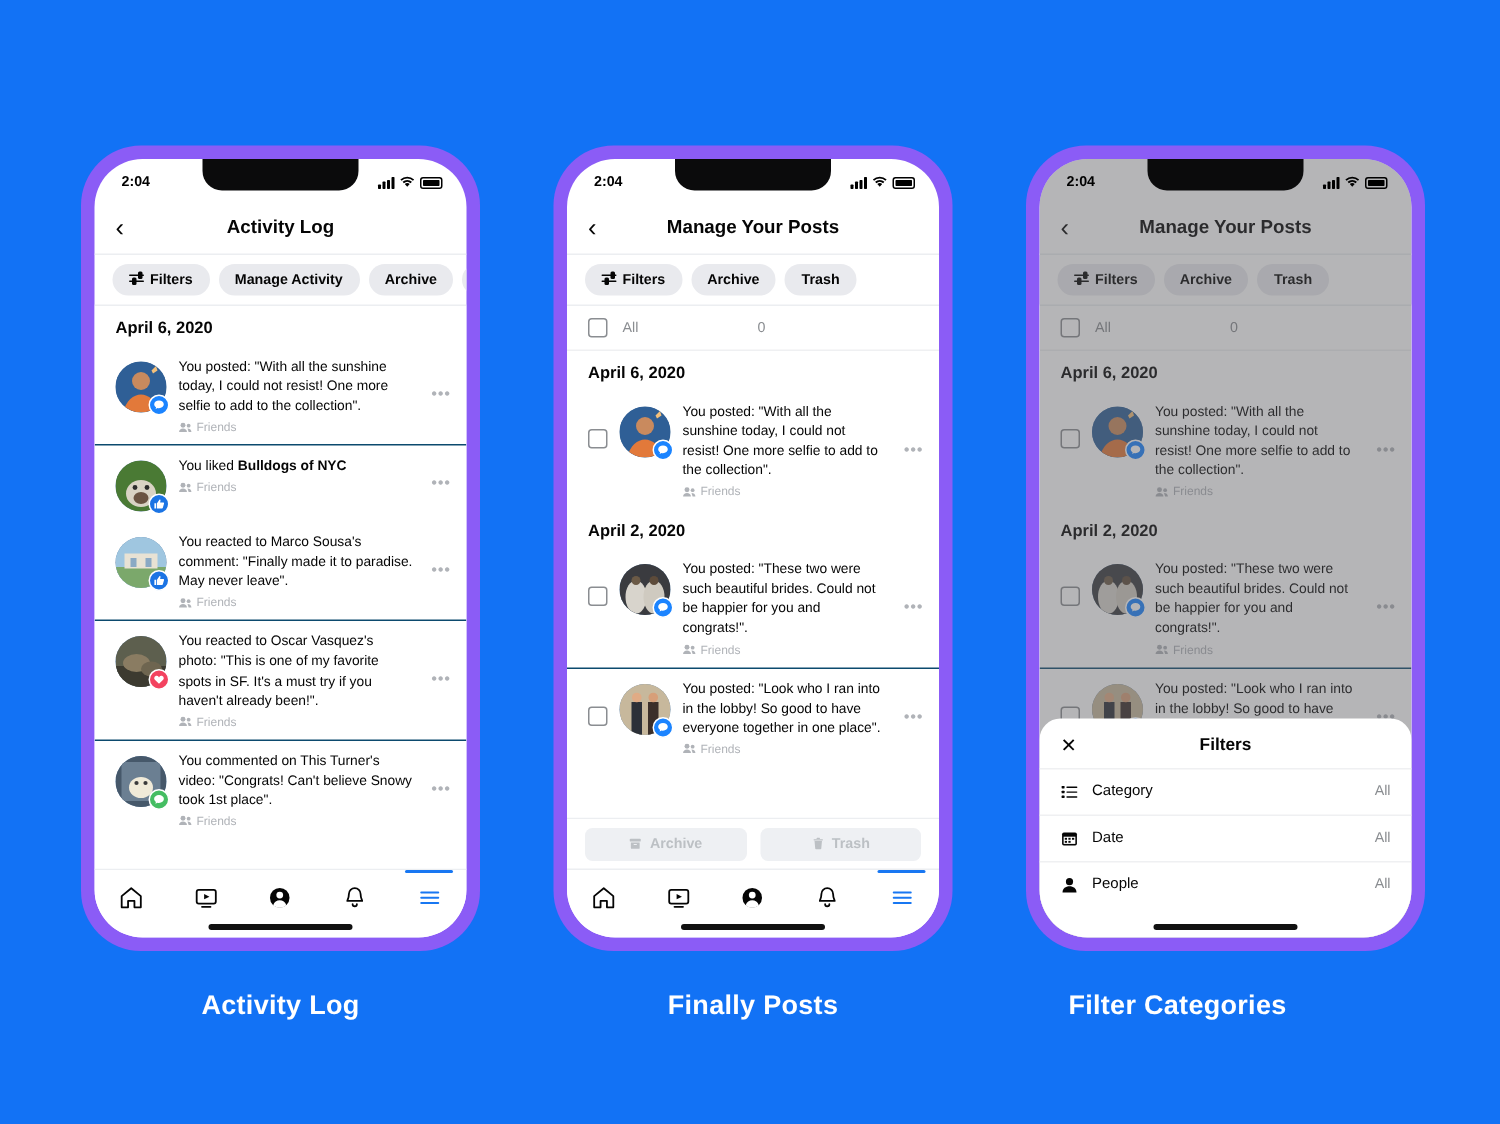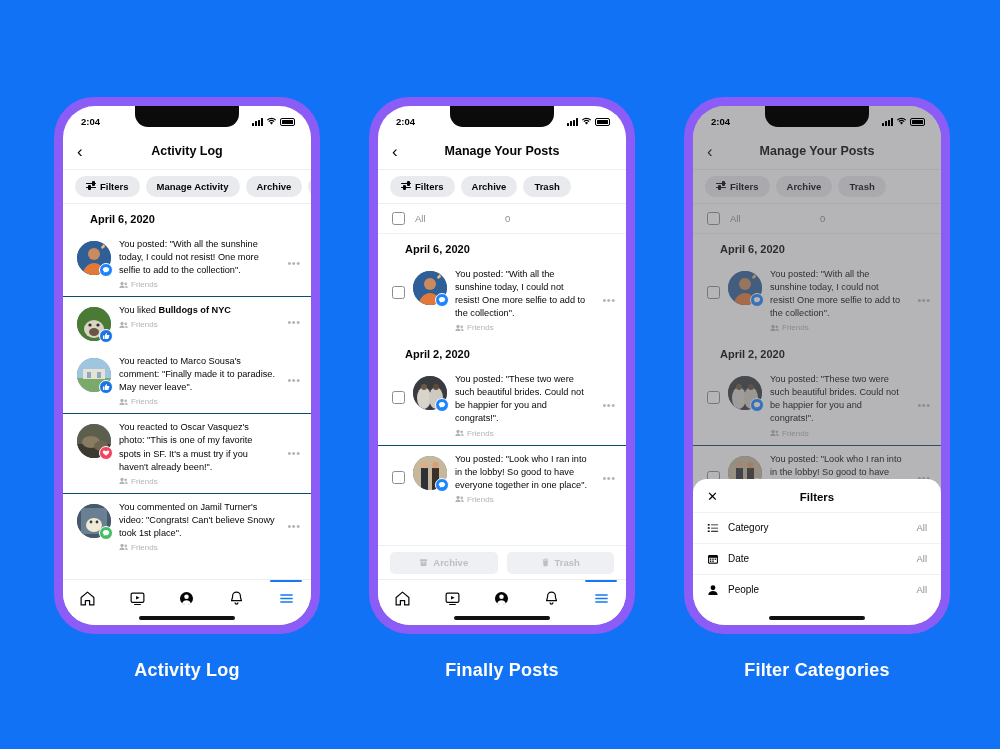--- a/index.html
+++ b/index.html
@@ -90,21 +90,21 @@
     content:""; position:absolute; top:-1.6px; width:3px; height:4.6px;
     background:#050505; border-radius:1px;
   }
   .slider-ico i:nth-child(1)::after{ left:6px; }
   .slider-ico i:nth-child(2)::after{ left:2px; }
 
   
   .body { flex:1 1 auto; overflow:hidden; position:relative; background:#fff; }
   .datehead {
     font-size:11px; font-weight:bold; color:#050505;
-    padding:9px 14px 6px 27px;
+    padding:9px 14px 6px 14px;
   }
   .row {
     display:flex; align-items:flex-start; gap:8px;
     padding:7px 10px 7px 14px;
     border-top:1px solid #0c4a6e;
     position:relative;
   }
   .row.first { border-top:none; }
   .check {
     flex:0 0 13px; width:13px; height:13px; margin-top:18px;
@@ -203,21 +203,21 @@
   .flabel { flex:1 1 auto; font-size:10px; color:#050505; }
   .fvalue { font-size:9.5px; color:#8a8d91; }
 
   
   .caption {
     position:absolute; top:660px; width:266px; text-align:center;
     color:#fff; font-size:18px; font-weight:bold; letter-spacing:.2px;
   }
   .caption.c1 { left:54px; }
   .caption.c2 { left:369px; }
-  .caption.c3 { left:684px; }
+  .caption.c3 { left:652px; }
 </style>
 </head>
 <body>
 
 <div class="stage">
 
   <div class="phone p1">
     <div class="screen">
       <div class="notch"></div>
 
@@ -398,21 +398,21 @@
                   <circle cx="20" cy="18" r="1.4" fill="#3a3a3a"></circle>
                 </svg>
               </div>
             <span class="badge b-comment">
                 <svg viewBox="0 0 12 12">
                   <path d="M6 1.6c2.7 0 4.9 1.7 4.9 3.9S8.7 9.4 6 9.4c-.5 0-1-.1-1.5-.2l-2.1 1 .5-1.8C1.9 7.7 1.1 6.6 1.1 5.5 1.1 3.3 3.3 1.6 6 1.6z" fill="#fff"></path>
                 </svg>
               </span>
           </div>
           <div class="rowtext">
-            <p>You commented on Jamil Turner's video: "Congrats! Can't believe Snowy took 1st place".</p>
+            <p>You commented on This Turner's video: "Congrats! Can't believe Snowy took 1st place".</p>
             <span class="privacy">
               <svg class="friends-ico" viewBox="0 0 12 10">
                   <circle cx="4" cy="3" r="2.2" fill="#b0b3b8"></circle>
                   <circle cx="9" cy="3.4" r="1.7" fill="#b0b3b8"></circle>
                   <path d="M.5 9c0-2 1.6-3.2 3.5-3.2S7.5 7 7.5 9z" fill="#b0b3b8"></path>
                   <path d="M8 5.8c1.7 0 3.5.9 3.5 3.2H9z" fill="#b0b3b8"></path>
                 </svg>
               <span>Friends</span>
             </span>
           </div>

